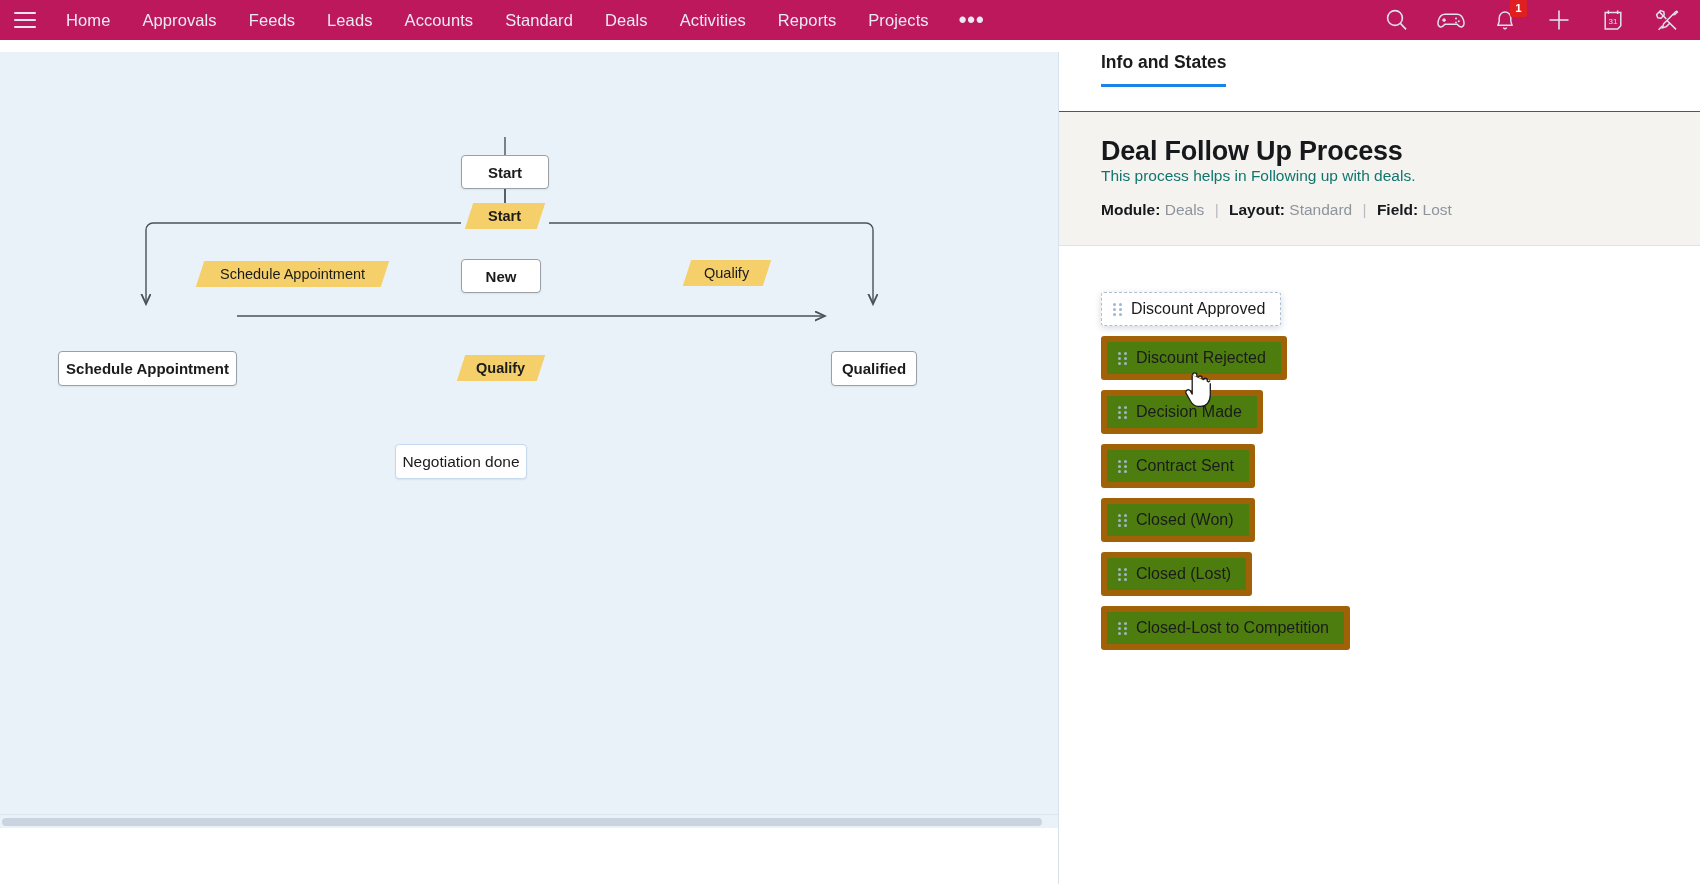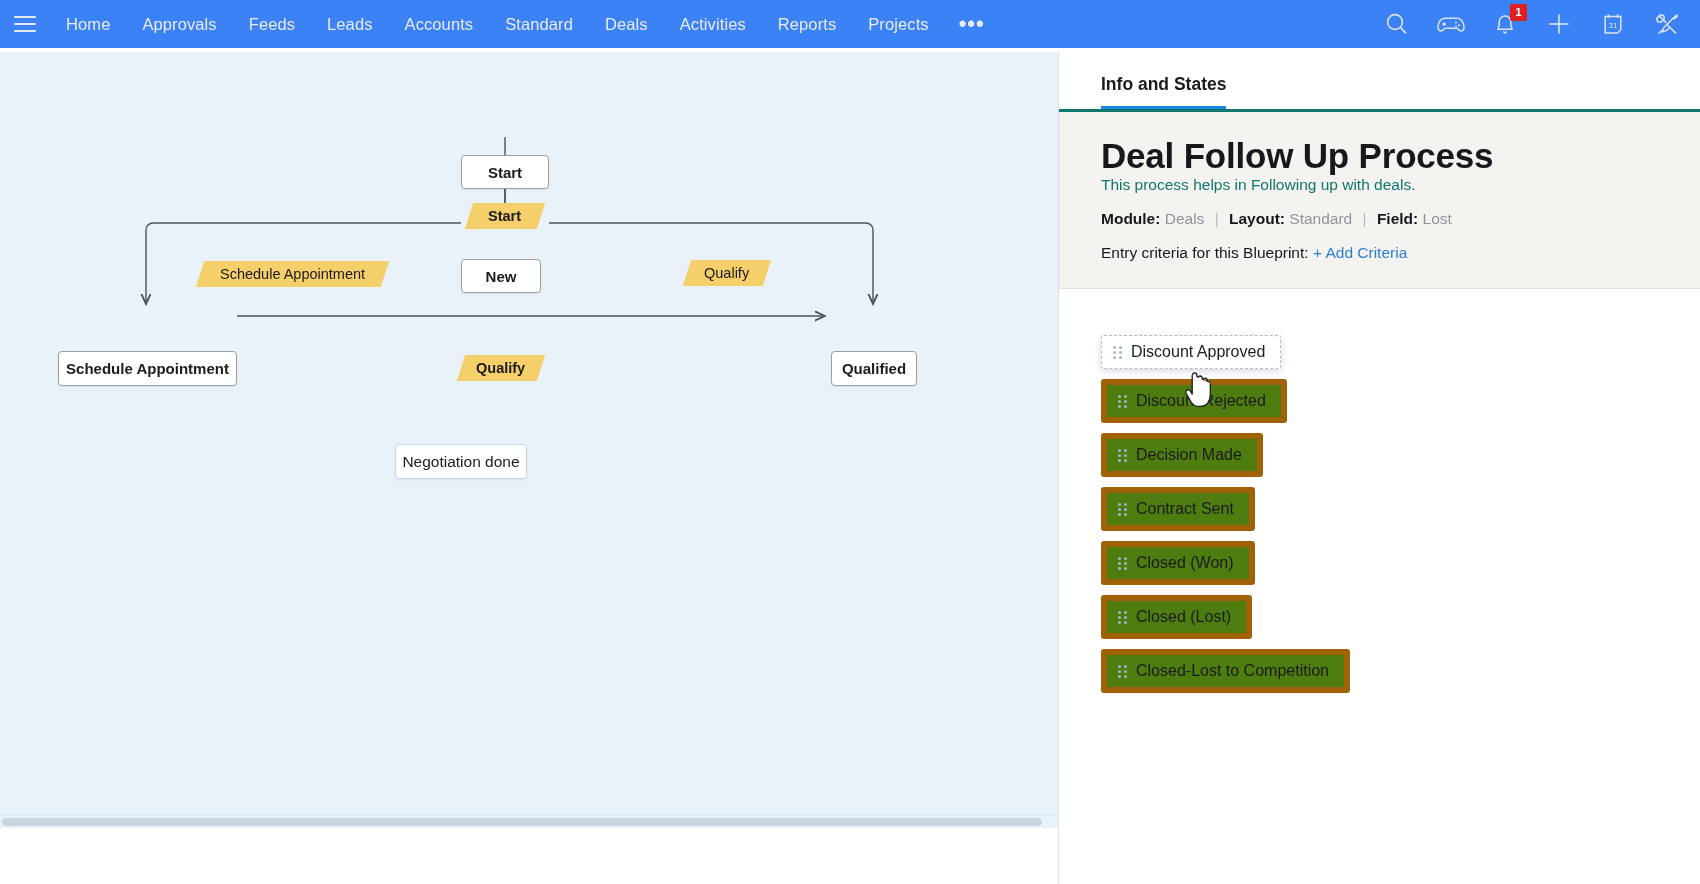--- a/index.html
+++ b/index.html
@@ -6,22 +6,22 @@
   html, body {
     width: 1700px; height: 884px;
     font-family: "Liberation Sans", sans-serif;
     overflow: hidden;
     background: #ffffff;
   }
 
   
   .topnav {
     position: absolute; top: 0; left: 0;
-    width: 1700px; height: 48px;
-    background: #3b82f6;
+    width: 1700px; height: 40px;
+    background: #be185d;
     display: flex; align-items: center;
   }
   .hamburger {
     width: 22px; height: 16px;
     margin-left: 14px; margin-right: 14px;
     display: flex; flex-direction: column; justify-content: space-between;
     cursor: pointer;
   }
   .hamburger span { display:block; height: 2px; background: #e6e8ef; border-radius: 1px; }
   .nav-items { display: flex; align-items: center; height: 52px; }
@@ -96,34 +96,34 @@
   }
 
   
   .panel {
     position: absolute; top: 52px; left: 1058px;
     width: 642px; height: 832px;
     background: #ffffff;
     border-left: 1px solid #d9e2ec;
   }
   .panel-tabs {
-    height: 60px; border-bottom: 3px solid #0f766e;
-    padding-left: 42px; display: flex; align-items: flex-end;
+    height: 60px; border-bottom: 1px solid #0f766e;
+    padding-left: 42px; display: flex; align-items: flex-start;
   }
   .tab {
     font-size: 17.5px; font-weight: 700; color: #1b1b1b;
     padding-bottom: 11px; border-bottom: 3px solid #1b84e8;
     cursor: pointer;
   }
   .panel-info {
     background: #f4f3f0;
     padding: 24px 42px 26px 42px;
     border-bottom: 1px solid #e2e2e0;
   }
-  .proc-title { font-size: 35px; font-weight: 700; color: #16181c; letter-spacing: -.2px; }
+  .proc-title { font-size: 27px; font-weight: 700; color: #16181c; letter-spacing: -.2px; }
   .proc-desc { font-size: 15.5px; color: #0f766e; }
   .proc-meta { font-size: 15.5px; margin-top: 16px; color: #16181c; }
   .proc-meta .k { font-weight: 700; }
   .proc-meta .v { color: #8d949c; }
   .proc-meta .sep { color: #b7bcc2; padding: 0 6px; }
   .proc-entry { font-size: 15.5px; margin-top: 16px; color: #16181c; }
   .proc-entry .lnk { color: #2b7fd4; cursor: pointer; }
 
   .states-wrap { padding: 26px 42px 0 42px; }
   .states-head {
@@ -318,24 +318,20 @@
       <span class="k">Module:</span>
       <span class="v">Deals</span>
       <span class="sep">|</span>
       <span class="k">Layout:</span>
       <span class="v">Standard</span>
       <span class="sep">|</span>
       <span class="k">Field:</span>
       <span class="v">Lost</span>
     </div>
 
-    <div class="proc-entry">
-      <span>Entry criteria for this Blueprint:</span>
-      <span class="lnk">+ Add Criteria</span>
-    </div>
   </div>
 
   <div class="states-wrap">
 
     <div class="chips">
 
       <div class="chip dragging">
         <span class="grip">
             <i></i>
             <i></i>

